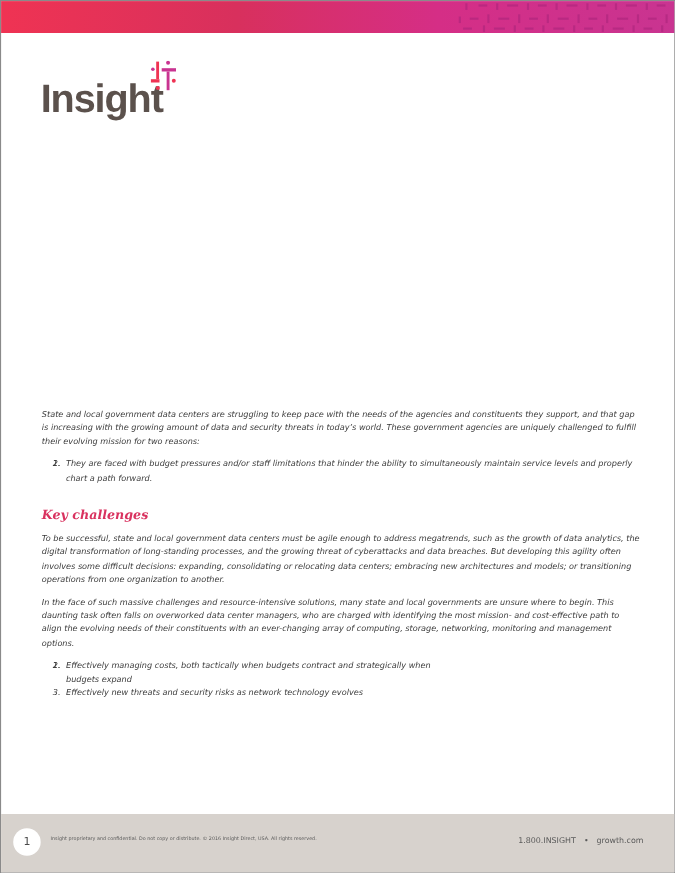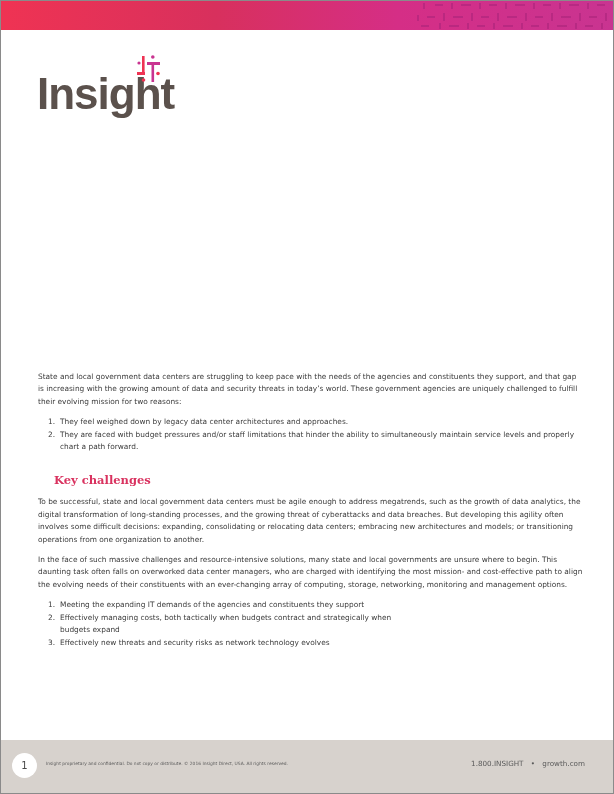--- a/index.html
+++ b/index.html
@@ -18,43 +18,43 @@
     .banner-pattern {
       position: absolute; right: 0; top: 0; width: 200px; height: 29px;
       opacity: 0.55;
     }
     .logo {
       position: absolute; left: 36px; top: 54px; height: 56px; width: 140px;
     }
     .logo-word {
       position: absolute; left: 0; top: 14px;
       font-family: "Liberation Sans", sans-serif;
-      font-size: 44px; font-weight: bold; letter-spacing: -1px;
+      font-size: 36px; font-weight: bold; letter-spacing: -1px;
       color: #5b514c;
     }
     .logo-mark { position: absolute; left: 100px; top: 0; width: 36px; height: 36px; }
     .title {
       position: absolute; left: 37px; top: 172px;
       font-family: "DejaVu Serif", "Liberation Serif", serif;
       font-size: 23px; color: #d9325f; letter-spacing: -0.3px;
       white-space: nowrap;
     }
     .content {
       position: absolute; left: 37px; top: 370px; width: 545px;
       font-family: "DejaVu Sans", sans-serif;
-      font-size: 7.4px; line-height: 12.4px; color: #3a3a3a;
+      font-size: 7.4px; line-height: 12.4px; color: #3a3a3a; font-style: italic;
     }
     .content p { margin-bottom: 8px; }
     .content ol { list-style: none; margin: 0 0 8px 0; }
     .content ol li { position: relative; padding-left: 22px; }
     .content ol li .num { position: absolute; left: 10px; top: 0; }
     .list-a { margin-top: 0; }
     .h2 {
       font-family: "DejaVu Serif", "Liberation Serif", serif;
-      font-size: 11.5px; color: #d9325f; margin: 20px 0 9px 16px;
+      font-size: 11.5px; color: #d9325f; margin: 20px 0 9px 0;
       line-height: 14px;
     }
     .list-c li { padding-left: 22px; }
     .footer {
       position: absolute; left: 0; top: 739px; width: 612px; height: 53px;
       background: #d7d2cd;
     }
     .page-circle {
       position: absolute; left: 11px; top: 13px; width: 25px; height: 25px;
       background: #ffffff; border-radius: 50%;
@@ -143,37 +143,35 @@
     </svg>
   </div>
 
 
   <div class="content">
     <p>State and local government data centers are struggling to keep pace with the needs of the agencies and constituents they support, and that gap is increasing with the growing amount of data and security threats in today’s world. These government agencies are uniquely challenged to fulfill their evolving mission for two reasons:</p>
 
     <ol class="list-a">
       <li>
         <span class="num">1.</span>
-        <span>They feel weighed down by legacy data center architectures and approaches.</span>
       </li>
       <li>
         <span class="num">2.</span>
         <span>They are faced with budget pressures and/or staff limitations that hinder the ability to simultaneously maintain service levels and properly chart a path forward.</span>
       </li>
     </ol>
 
     <h2 class="h2">Key challenges</h2>
 
     <p>To be successful, state and local government data centers must be agile enough to address megatrends, such as the growth of data analytics, the digital transformation of long-standing processes, and the growing threat of cyberattacks and data breaches. But developing this agility often involves some difficult decisions: expanding, consolidating or relocating data centers; embracing new architectures and models; or transitioning operations from one organization to another.</p>
     <p>In the face of such massive challenges and resource-intensive solutions, many state and local governments are unsure where to begin. This daunting task often falls on overworked data center managers, who are charged with identifying the most mission- and cost-effective path to align the evolving needs of their constituents with an ever-changing array of computing, storage, networking, monitoring and management options.</p>
 
     <ol class="list-c">
       <li>
         <span class="num">1.</span>
-        <span>Meeting the expanding IT demands of the agencies and constituents they support</span>
       </li>
       <li style="padding-right:175px">
         <span class="num">2.</span>
         <span>Effectively managing costs, both tactically when budgets contract and strategically when budgets expand</span>
       </li>
       <li>
         <span class="num">3.</span>
         <span>Effectively new threats and security risks as network technology evolves</span>
       </li>
     </ol>

